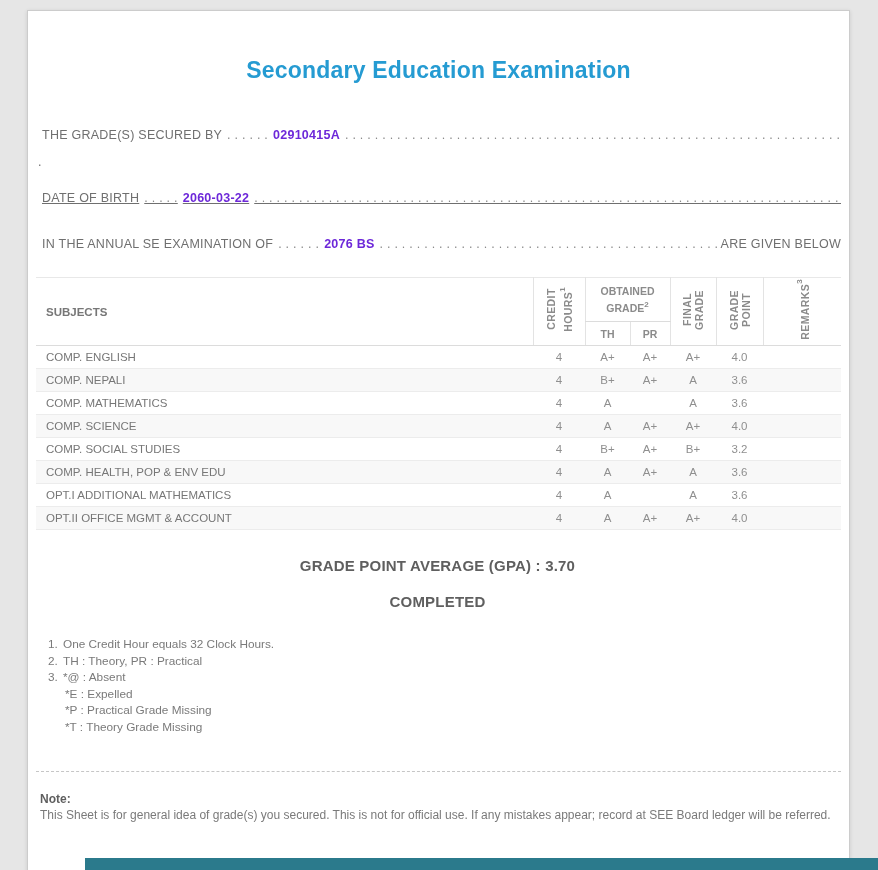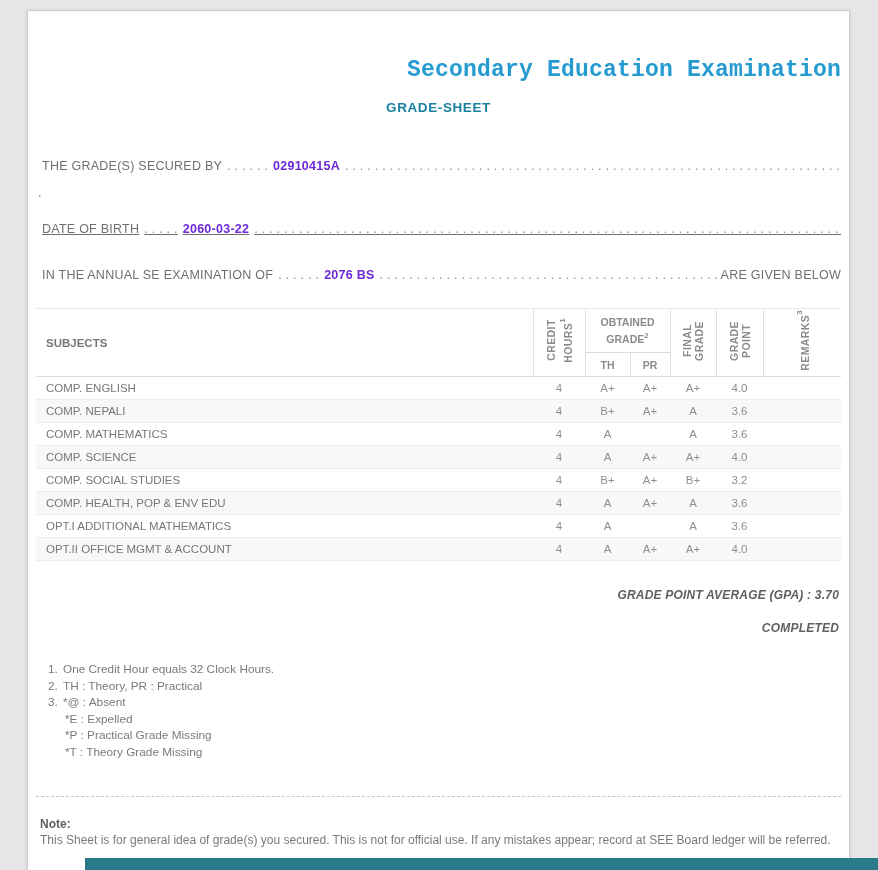--- a/index.html
+++ b/index.html
@@ -14,26 +14,25 @@
     position: absolute;
     left: 27px; top: 10px;
     width: 823px; height: 880px;
     background: #ffffff;
     border: 1px solid #cccccc;
     box-shadow: 0 1px 4px rgba(0,0,0,0.12);
     padding: 0 8px;
   }
   h1 {
     margin-top: 46px;
-    text-align: right;
+    text-align: center;
     font-size: 23px;
     font-weight: bold;
     color: var(--title, #259bd2);
     letter-spacing: 0.2px;
-    font-family: Liberation Mono, monospace;
   }
   h2 {
     margin-top: 17px;
     text-align: center;
     font-size: 13.5px;
     font-weight: bold;
     letter-spacing: 0.6px;
     color: var(--subtitle, #1b7fa0);
   }
   .info-line {
@@ -96,27 +95,26 @@
   tbody td {
     font-size: 11.5px;
     color: #8f8f8f;
     text-align: center;
     padding: 2px 6px;
     border-bottom: 1px solid #ececec;
   }
   tbody td.subject { text-align: left; color: #777777; padding-left: 10px; }
 
   .gpa-line, .status-line {
-    text-align: right;
-    font-size: 12px;
+    text-align: center;
+    font-size: 15px;
     font-weight: bold;
     color: #5f5f5f;
     letter-spacing: 0.2px;
     padding-right: 2px;
-    font-style: italic;
   }
   .gpa-line { margin-top: 27px; }
   .status-line { margin-top: 19px; }
 
   .notes { margin-top: 26px; font-size: 11.8px; color: #7a7a7a; line-height: 16.5px; }
   .note-line { padding-left: 12px; }
   .note-line.indent { padding-left: 29px; }
   .note-num { display: inline-block; width: 15px; }
 
   .dashed-sep { margin: 36px 0 0; border-top: 1px dashed #c6c6c6; }
@@ -131,21 +129,20 @@
     background: var(--footer-bar, #2b7a8c);
     z-index: 5;
   }
 </style>
 </head>
 <body>
 
 <div class="card">
 
   <h1>Secondary Education Examination</h1>
-  <h2>GRADE-SHEET</h2>
 
   <div class="info-line line-secured">
     <span class="lbl">THE GRADE(S) SECURED BY</span>
     <span class="dots">. . . . . .</span>
     <span class="val">02910415A</span>
     <span class="dots fill">. . . . . . . . . . . . . . . . . . . . . . . . . . . . . . . . . . . . . . . . . . . . . . . . . . . . . . . . . . . . . . . . . . . . . . . . . . . . . . . . . . . . . . . . . . . . . . . . . . . . . . . . . . . . . . . . . . . . . . . . . . . . . . . . .</span>
   </div>
 
   <div class="stray">.</div>
 

